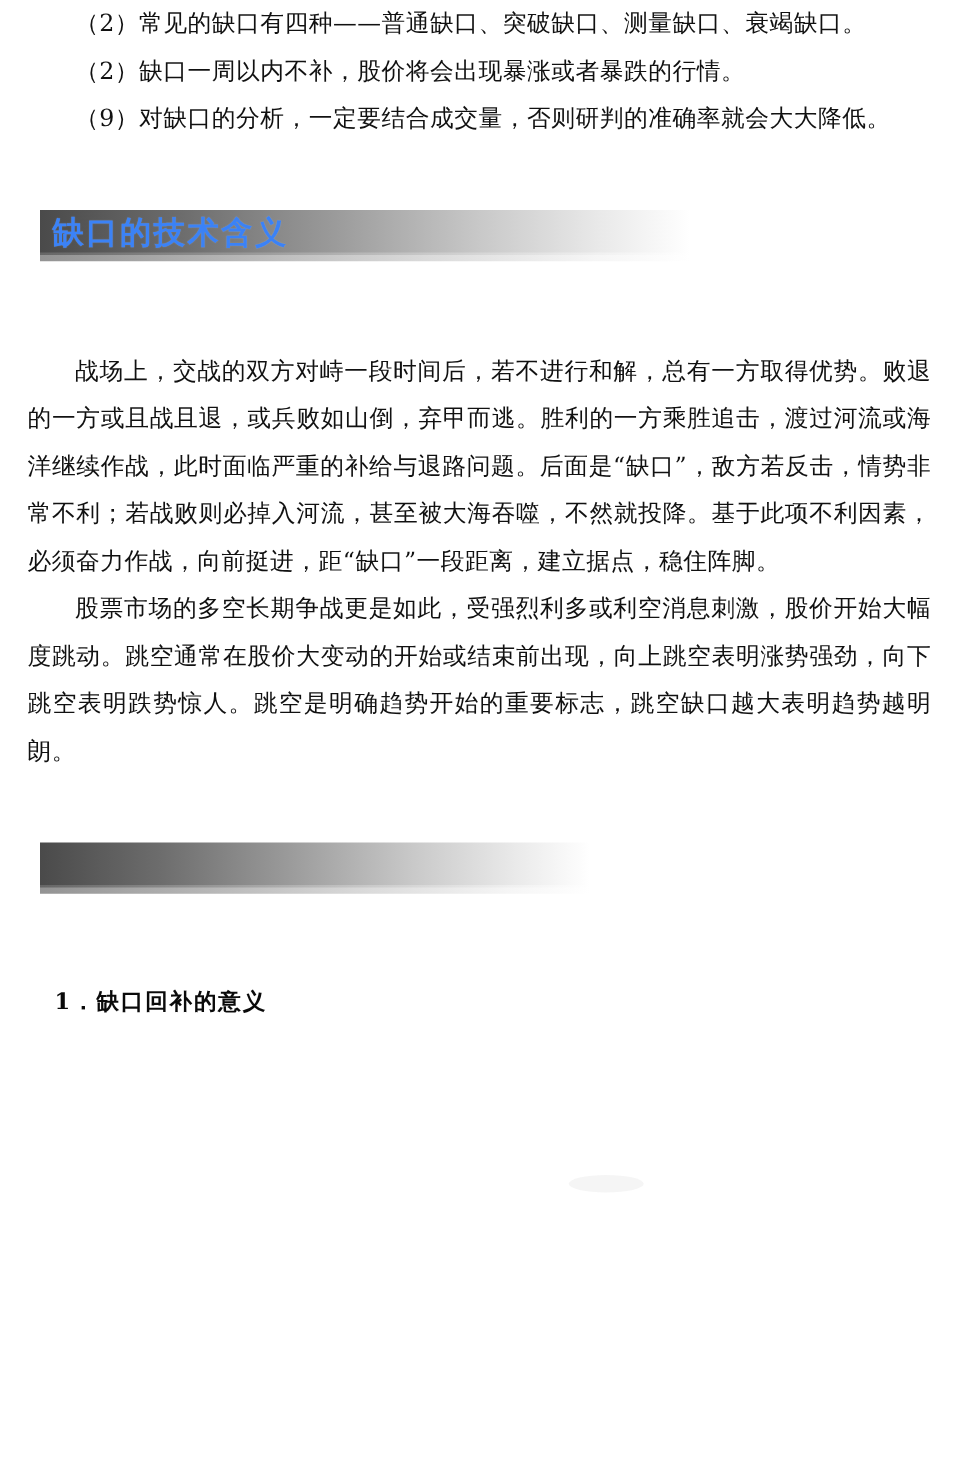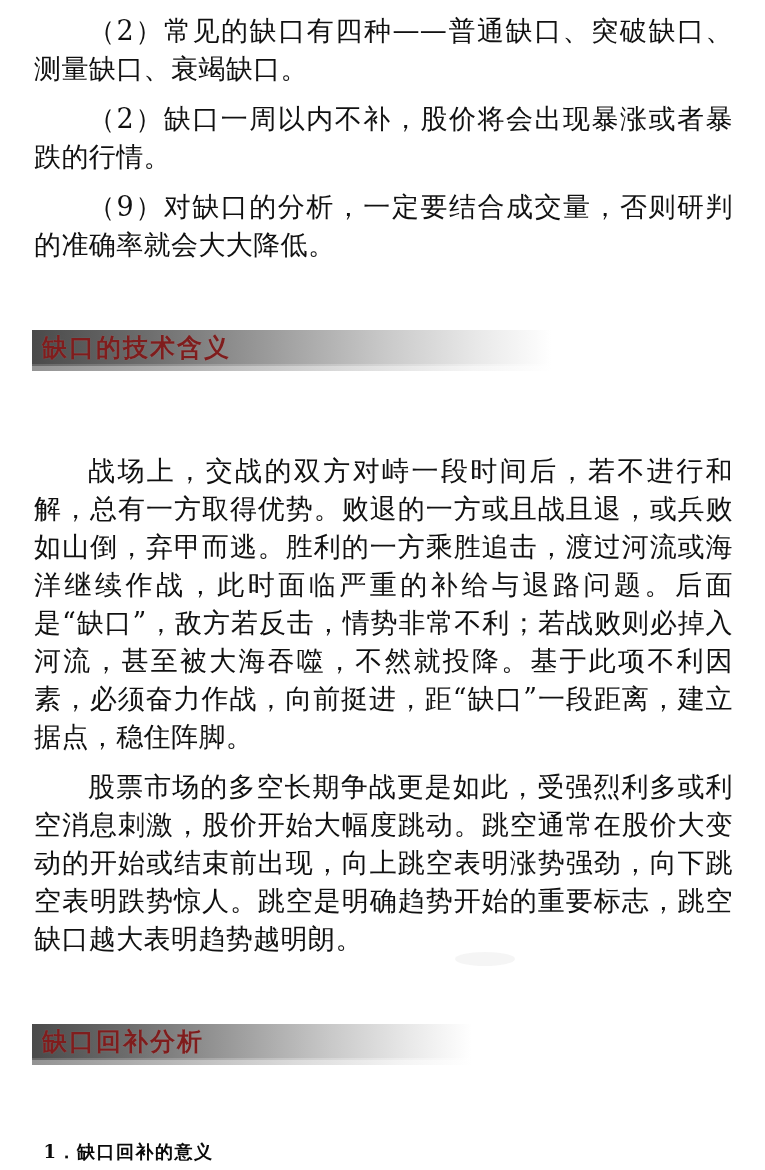--- a/index.html
+++ b/index.html
@@ -18,22 +18,22 @@
     position: relative;
     width: 765px;
     height: 1170px;
     padding: 0;
     box-sizing: border-box;
   }
   .content {
     padding: 0 20px 0 22px;
   }
   p.para {
-    margin: 12px;
-    font-size: 27px;
+    margin: 0;
+    font-size: 19px;
     line-height: 38px;
     letter-spacing: 0.4px;
     text-align: justify;
     text-justify: inter-ideograph;
     color: #111;
   }
   p.indent {
     text-indent: 2em;
   }
   .spacer-sm { height: 6px; }
@@ -66,21 +66,21 @@
     opacity: 0.75;
   }
   .section-head .title {
     position: absolute;
     left: 20px;
     top: 6px;
     font-family: "DejaVu Sans", "Liberation Sans", sans-serif;
     font-weight: bold;
     font-size: 25px;
     letter-spacing: 2px;
-    color: #7f1d1d;
+    color: #3b82f6;
     z-index: 2;
     line-height: 32px;
     text-shadow: 0 0 1px rgba(255,255,255,0.25);
   }
   .subhead {
     margin: 0;
     font-family: "DejaVu Serif", "Liberation Serif", serif;
     font-weight: bold;
     font-size: 18px;
     letter-spacing: 1.5px;
@@ -120,21 +120,20 @@
     <div class="spacer-md"></div>
 
     <p class="para indent">战场上，交战的双方对峙一段时间后，若不进行和解，总有一方取得优势。败退的一方或且战且退，或兵败如山倒，弃甲而逃。胜利的一方乘胜追击，渡过河流或海洋继续作战，此时面临严重的补给与退路问题。后面是“缺口”，敌方若反击，情势非常不利；若战败则必掉入河流，甚至被大海吞噬，不然就投降。基于此项不利因素，必须奋力作战，向前挺进，距“缺口”一段距离，建立据点，稳住阵脚。</p>
     <p class="para indent">股票市场的多空长期争战更是如此，受强烈利多或利空消息刺激，股价开始大幅度跳动。跳空通常在股价大变动的开始或结束前出现，向上跳空表明涨势强劲，向下跳空表明跌势惊人。跳空是明确趋势开始的重要标志，跳空缺口越大表明趋势越明朗。</p>
 
     <div class="spacer-lg"></div>
     <div class="spacer-sm"></div>
 
     <div class="section-head">
       <div class="bar" style="width:440px;"></div>
-      <div class="title">缺口回补分析</div>
     </div>
 
     <div class="spacer-lg"></div>
     <div class="spacer-md"></div>
 
     <p class="subhead">1．缺口回补的意义</p>
 
     <div class="spacer-sm"></div>
 
 

